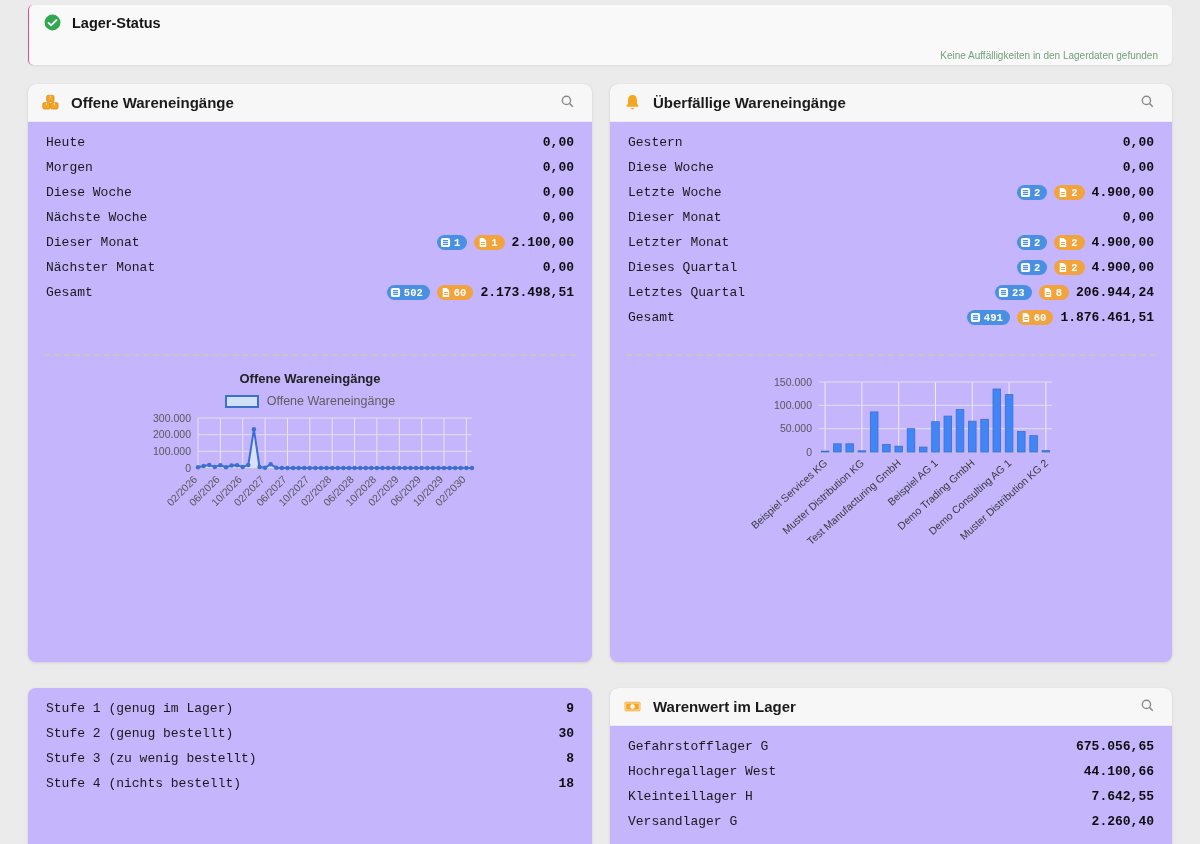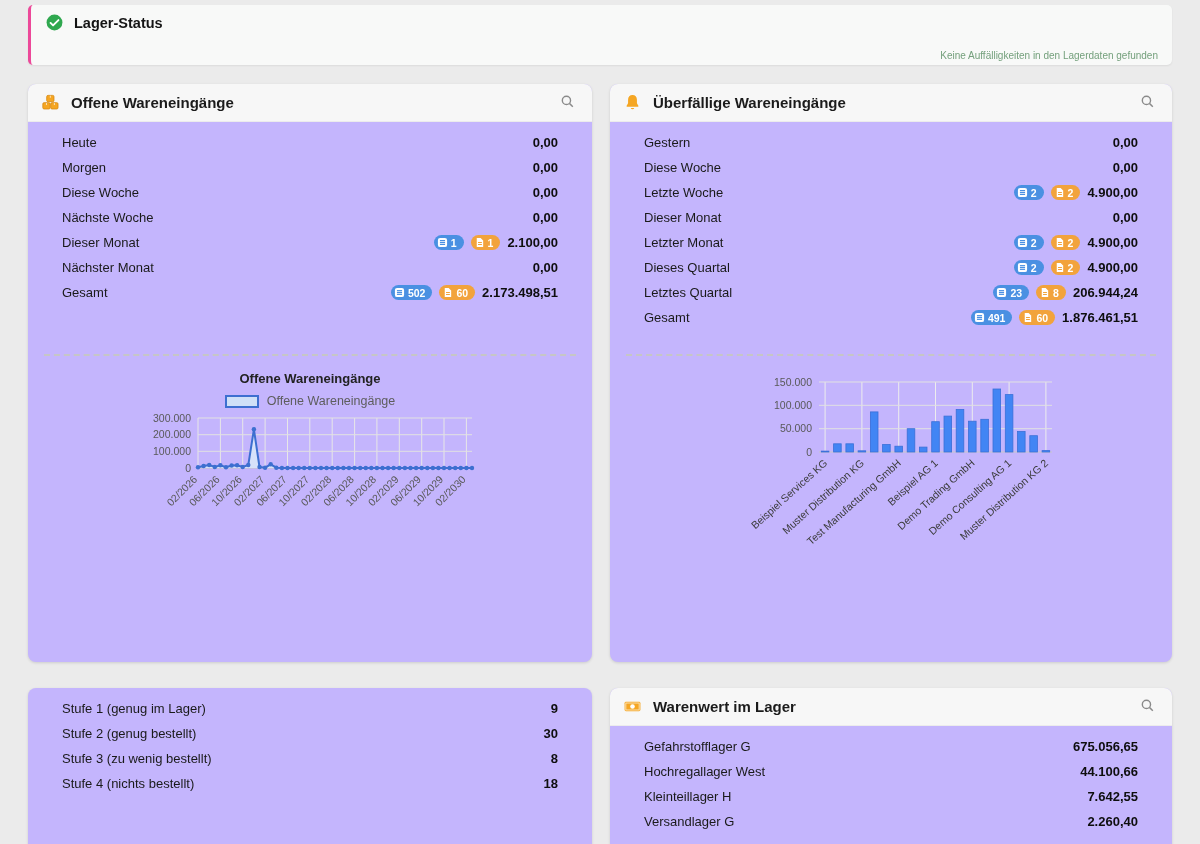--- a/index.html
+++ b/index.html
@@ -1,21 +1,21 @@
 <!DOCTYPE html>
 <html><head>
 <meta charset="utf-8">
 <style>
   * { margin:0; padding:0; box-sizing:border-box; }
   html,body { width:1200px; height:844px; overflow:hidden; }
   body { background:#ebebeb; font-family:"Liberation Sans", sans-serif; color:#1c1c1c; }
   .page { padding:5px 28px 0; }
 
   
-  .banner { background:#f8f9f8; border-left:3px solid #ec4899; border-radius:5px;
+  .banner { background:#f8f9f8; border-left:1px solid #ec4899; border-radius:5px;
             padding:8px 14px 9px; height:60px; box-shadow:0 1px 2px rgba(0,0,0,.07); margin-bottom:19px; }
   .banner-title-row { display:flex; align-items:center; gap:10px; }
   .banner-title { font-weight:bold; font-size:14.5px; color:#141414; }
   .check { width:19px; height:19px; display:inline-flex; }
   .banner-subtitle { font-size:10px; color:#74a07c; margin-top:18px;text-align:right; }
 
   
   .grid { display:grid; grid-template-columns:564px 1fr; column-gap:18px; row-gap:26px; }
   .panel { background:#c4b5fd; border-radius:8px; box-shadow:0 1px 3px rgba(0,0,0,.13); overflow:hidden; }
   .panel.tall { height:578px; }
@@ -23,21 +23,21 @@
   .panel-header { height:38px; display:flex; align-items:center; padding:0 13px;
                   background:#f7f7f7; border-bottom:1px solid #ececec; }
   .picon { width:19px; height:19px; display:inline-flex; flex:0 0 auto; }
   .panel-header h2 { font-size:15px; font-weight:bold; color:#1b1b1b; margin-left:11px; flex:1 1 auto;
                      white-space:nowrap; }
   .search-btn { background:none; border:none; width:20px; height:20px; cursor:pointer; display:inline-flex; padding:0; }
 
   
   .rows { padding-top:8px; min-height:216px; }
   .rows.free { min-height:0; }
-  .row { height:25px; display:flex; align-items:center; padding:0 34px; }
+  .row { height:25px; display:flex; align-items:center; padding:0 18px;font-family:Liberation Mono, monospace; }
   .row-label { font-size:13px; color:#1a1a1a; flex:1 1 auto; }
   .row-right { display:flex; align-items:center; gap:7px; }
   .row-value { font-size:13px; font-weight:bold; color:#0e0e0e; min-width:0; text-align:center; }
   .badge { display:inline-flex; align-items:center; gap:3px; height:15px; border-radius:8px;
            padding:0 7px 0 3px; color:#fff; font-size:10.5px; font-weight:bold; }
   .badge svg { display:block; }
   .badge-blue { background:#4a90e2; }
   .badge-orange { background:#f2a33c; }
 
   .dashed { border-top:2px dashed #c6c6c6; margin:16px 16px 0; }

